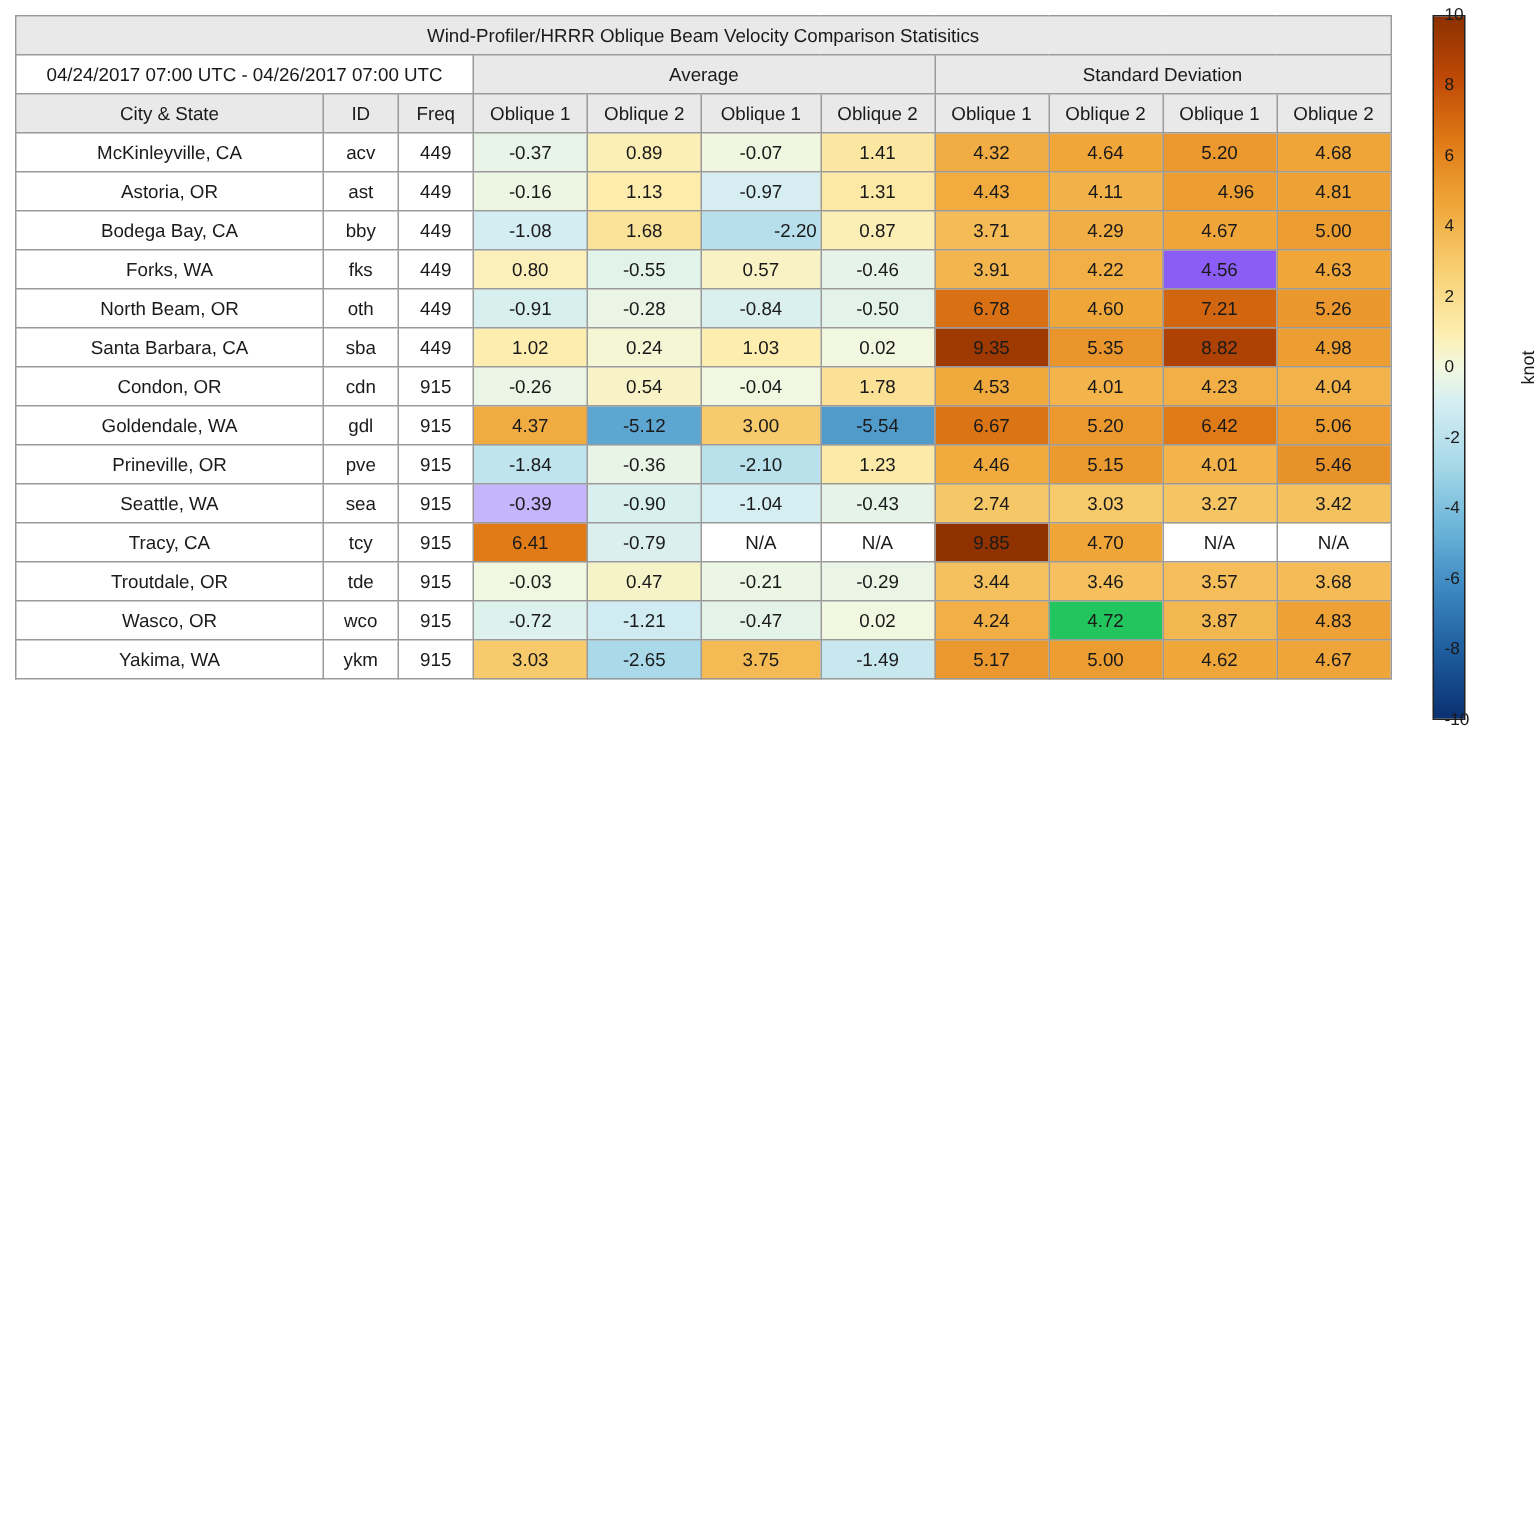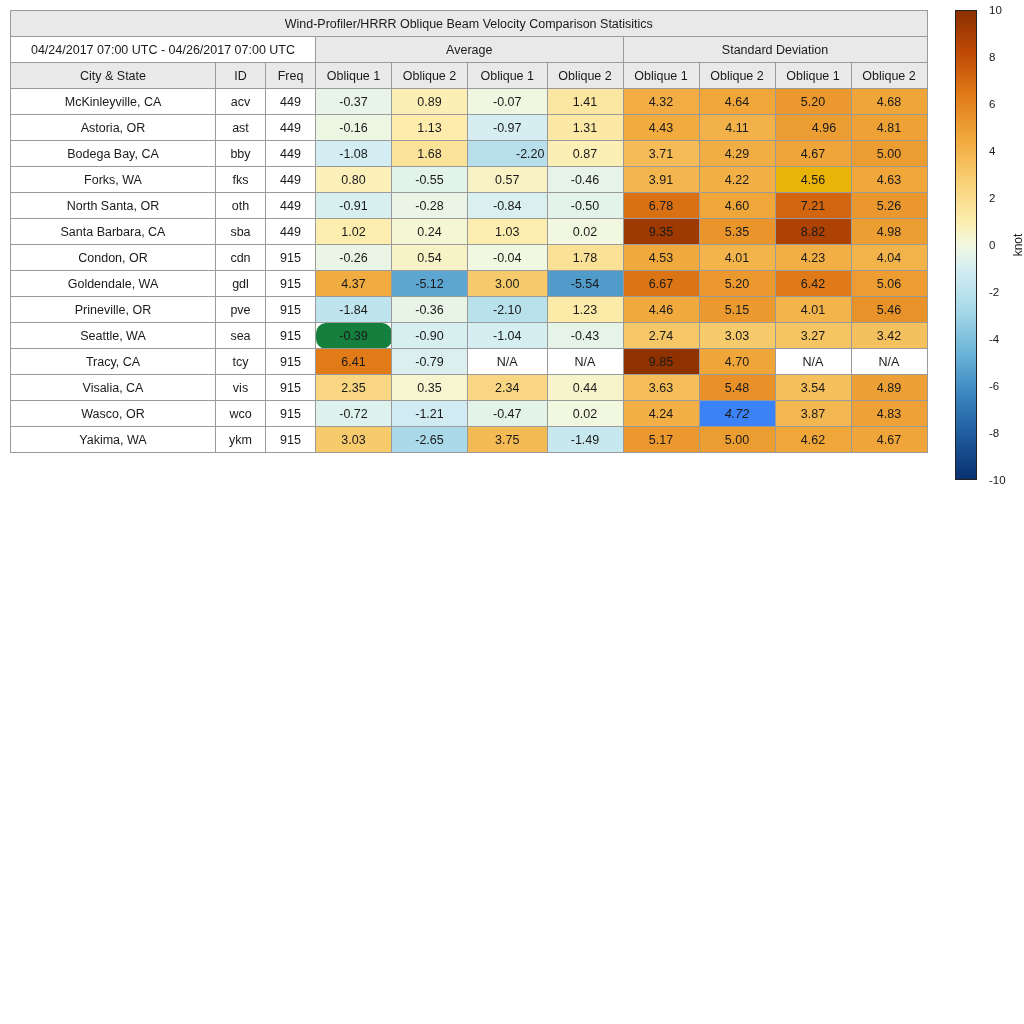--- a/index.html
+++ b/index.html
@@ -85,21 +85,21 @@
        #f2f8e0 50%,
        #d5eef2 55%,
        #a6d8e8 64%,
        #6bb4d8 73%,
        #3a85c0 82%,
        #1d5a9c 91%,
        #0a3070 100%);
   }
   .cb-tick {
     position: absolute;
-    left: 34px;
+    left: 8px;
     font-size: 11.5px;
     color: #1a1a1a;
     transform: translateY(-50%);
   }
   #cb-label {
     position: absolute;
     left: 52px;
     top: 235px;
     font-size: 12px;
     color: #1a1a1a;
@@ -191,25 +191,25 @@
         <tr>
           <td class="site">Forks, WA</td>
           <td class="site">fks</td>
           <td class="site">449</td>
           <td class="val" style="background: rgb(251, 240, 186);">0.80</td>
           <td class="val" style="background: rgb(226, 243, 234);">-0.55</td>
           <td class="val" style="background: rgb(248, 242, 197);">0.57</td>
           <td class="val" style="background: rgb(229, 243, 232);">-0.46</td>
           <td class="val" style="background: rgb(243, 182, 79);">3.91</td>
           <td class="val" style="background: rgb(242, 175, 70);">4.22</td>
-          <td class="val" style="background: #eab308;">4.56</td>
+          <td class="val" style="background: #8b5cf6;">4.56</td>
           <td class="val" style="background: rgb(240, 166, 57);">4.63</td>
         </tr>
         <tr>
-          <td class="site">North Santa, OR</td>
+          <td class="site">North Beam, OR</td>
           <td class="site">oth</td>
           <td class="site">449</td>
           <td class="val" style="background: rgb(216, 239, 240);">-0.91</td>
           <td class="val" style="background: rgb(234, 245, 229);">-0.28</td>
           <td class="val" style="background: rgb(218, 240, 239);">-0.84</td>
           <td class="val" style="background: rgb(227, 243, 233);">-0.50</td>
           <td class="val" style="background: rgb(217, 113, 20);">6.78</td>
           <td class="val" style="background: rgb(240, 167, 58);">4.60</td>
           <td class="val" style="background: rgb(210, 101, 16);">7.21</td>
           <td class="val" style="background: rgb(234, 151, 46);">5.26</td>
@@ -263,21 +263,21 @@
           <td class="val" style="background: rgb(252, 234, 168);">1.23</td>
           <td class="val" style="background: rgb(241, 170, 62);">4.46</td>
           <td class="val" style="background: rgb(235, 154, 48);">5.15</td>
           <td class="val" style="background: rgb(243, 180, 76);">4.01</td>
           <td class="val" style="background: rgb(232, 146, 42);">5.46</td>
         </tr>
         <tr>
           <td class="site">Seattle, WA</td>
           <td class="site">sea</td>
           <td class="site">915</td>
-          <td class="val" style="background: #15803d; border-radius: 10px;">-0.39</td>
+          <td class="val" style="background: #c4b5fd;">-0.39</td>
           <td class="val" style="background: rgb(216, 239, 240);">-0.90</td>
           <td class="val" style="background: rgb(212, 238, 242);">-1.04</td>
           <td class="val" style="background: rgb(230, 244, 232);">-0.43</td>
           <td class="val" style="background: rgb(246, 199, 103);">2.74</td>
           <td class="val" style="background: rgb(247, 202, 107);">3.03</td>
           <td class="val" style="background: rgb(246, 197, 99);">3.27</td>
           <td class="val" style="background: rgb(245, 193, 95);">3.42</td>
         </tr>
         <tr>
           <td class="site">Tracy, CA</td>
@@ -286,42 +286,42 @@
           <td class="val" style="background: rgb(224, 123, 24);">6.41</td>
           <td class="val" style="background: rgb(219, 240, 238);">-0.79</td>
           <td class="val" style="background: rgb(255, 255, 255);">N/A</td>
           <td class="val" style="background: rgb(255, 255, 255);">N/A</td>
           <td class="val" style="background: rgb(144, 50, 0);">9.85</td>
           <td class="val" style="background: rgb(239, 165, 56);">4.70</td>
           <td class="val" style="background: rgb(255, 255, 255);">N/A</td>
           <td class="val" style="background: rgb(255, 255, 255);">N/A</td>
         </tr>
         <tr>
-          <td class="site">Visalia, CA</td>
-          <td class="site">vis</td>
-          <td class="site">915</td>
-          <td class="val" style="background: rgb(249, 215, 130);">2.35</td>
-          <td class="val" style="background: rgb(246, 245, 207);">0.35</td>
-          <td class="val" style="background: rgb(249, 215, 130);">2.34</td>
-          <td class="val" style="background: rgb(247, 244, 203);">0.44</td>
-          <td class="val" style="background: rgb(244, 189, 88);">3.63</td>
-          <td class="val" style="background: rgb(232, 145, 41);">5.48</td>
-          <td class="val" style="background: rgb(245, 191, 91);">3.54</td>
-          <td class="val" style="background: rgb(237, 160, 53);">4.89</td>
+          <td class="site">Troutdale, OR</td>
+          <td class="site">tde</td>
+          <td class="site">915</td>
+          <td class="val" style="background: rgb(241, 248, 225);">-0.03</td>
+          <td class="val" style="background: rgb(247, 243, 201);">0.47</td>
+          <td class="val" style="background: rgb(236, 246, 228);">-0.21</td>
+          <td class="val" style="background: rgb(234, 245, 229);">-0.29</td>
+          <td class="val" style="background: rgb(245, 193, 94);">3.44</td>
+          <td class="val" style="background: rgb(245, 192, 93);">3.46</td>
+          <td class="val" style="background: rgb(245, 190, 90);">3.57</td>
+          <td class="val" style="background: rgb(244, 187, 87);">3.68</td>
         </tr>
         <tr>
           <td class="site">Wasco, OR</td>
           <td class="site">wco</td>
           <td class="site">915</td>
           <td class="val" style="background: rgb(221, 241, 237);">-0.72</td>
           <td class="val" style="background: rgb(208, 235, 241);">-1.21</td>
           <td class="val" style="background: rgb(228, 243, 232);">-0.47</td>
           <td class="val" style="background: rgb(242, 248, 223);">0.02</td>
           <td class="val" style="background: rgb(242, 175, 69);">4.24</td>
-          <td class="val" style="background: #3b82f6; font-style: italic;">4.72</td>
+          <td class="val" style="background: #22c55e;">4.72</td>
           <td class="val" style="background: rgb(243, 183, 81);">3.87</td>
           <td class="val" style="background: rgb(238, 161, 54);">4.83</td>
         </tr>
         <tr>
           <td class="site">Yakima, WA</td>
           <td class="site">ykm</td>
           <td class="site">915</td>
           <td class="val" style="background: rgb(247, 202, 107);">3.03</td>
           <td class="val" style="background: rgb(170, 218, 233);">-2.65</td>
           <td class="val" style="background: rgb(244, 186, 84);">3.75</td>

